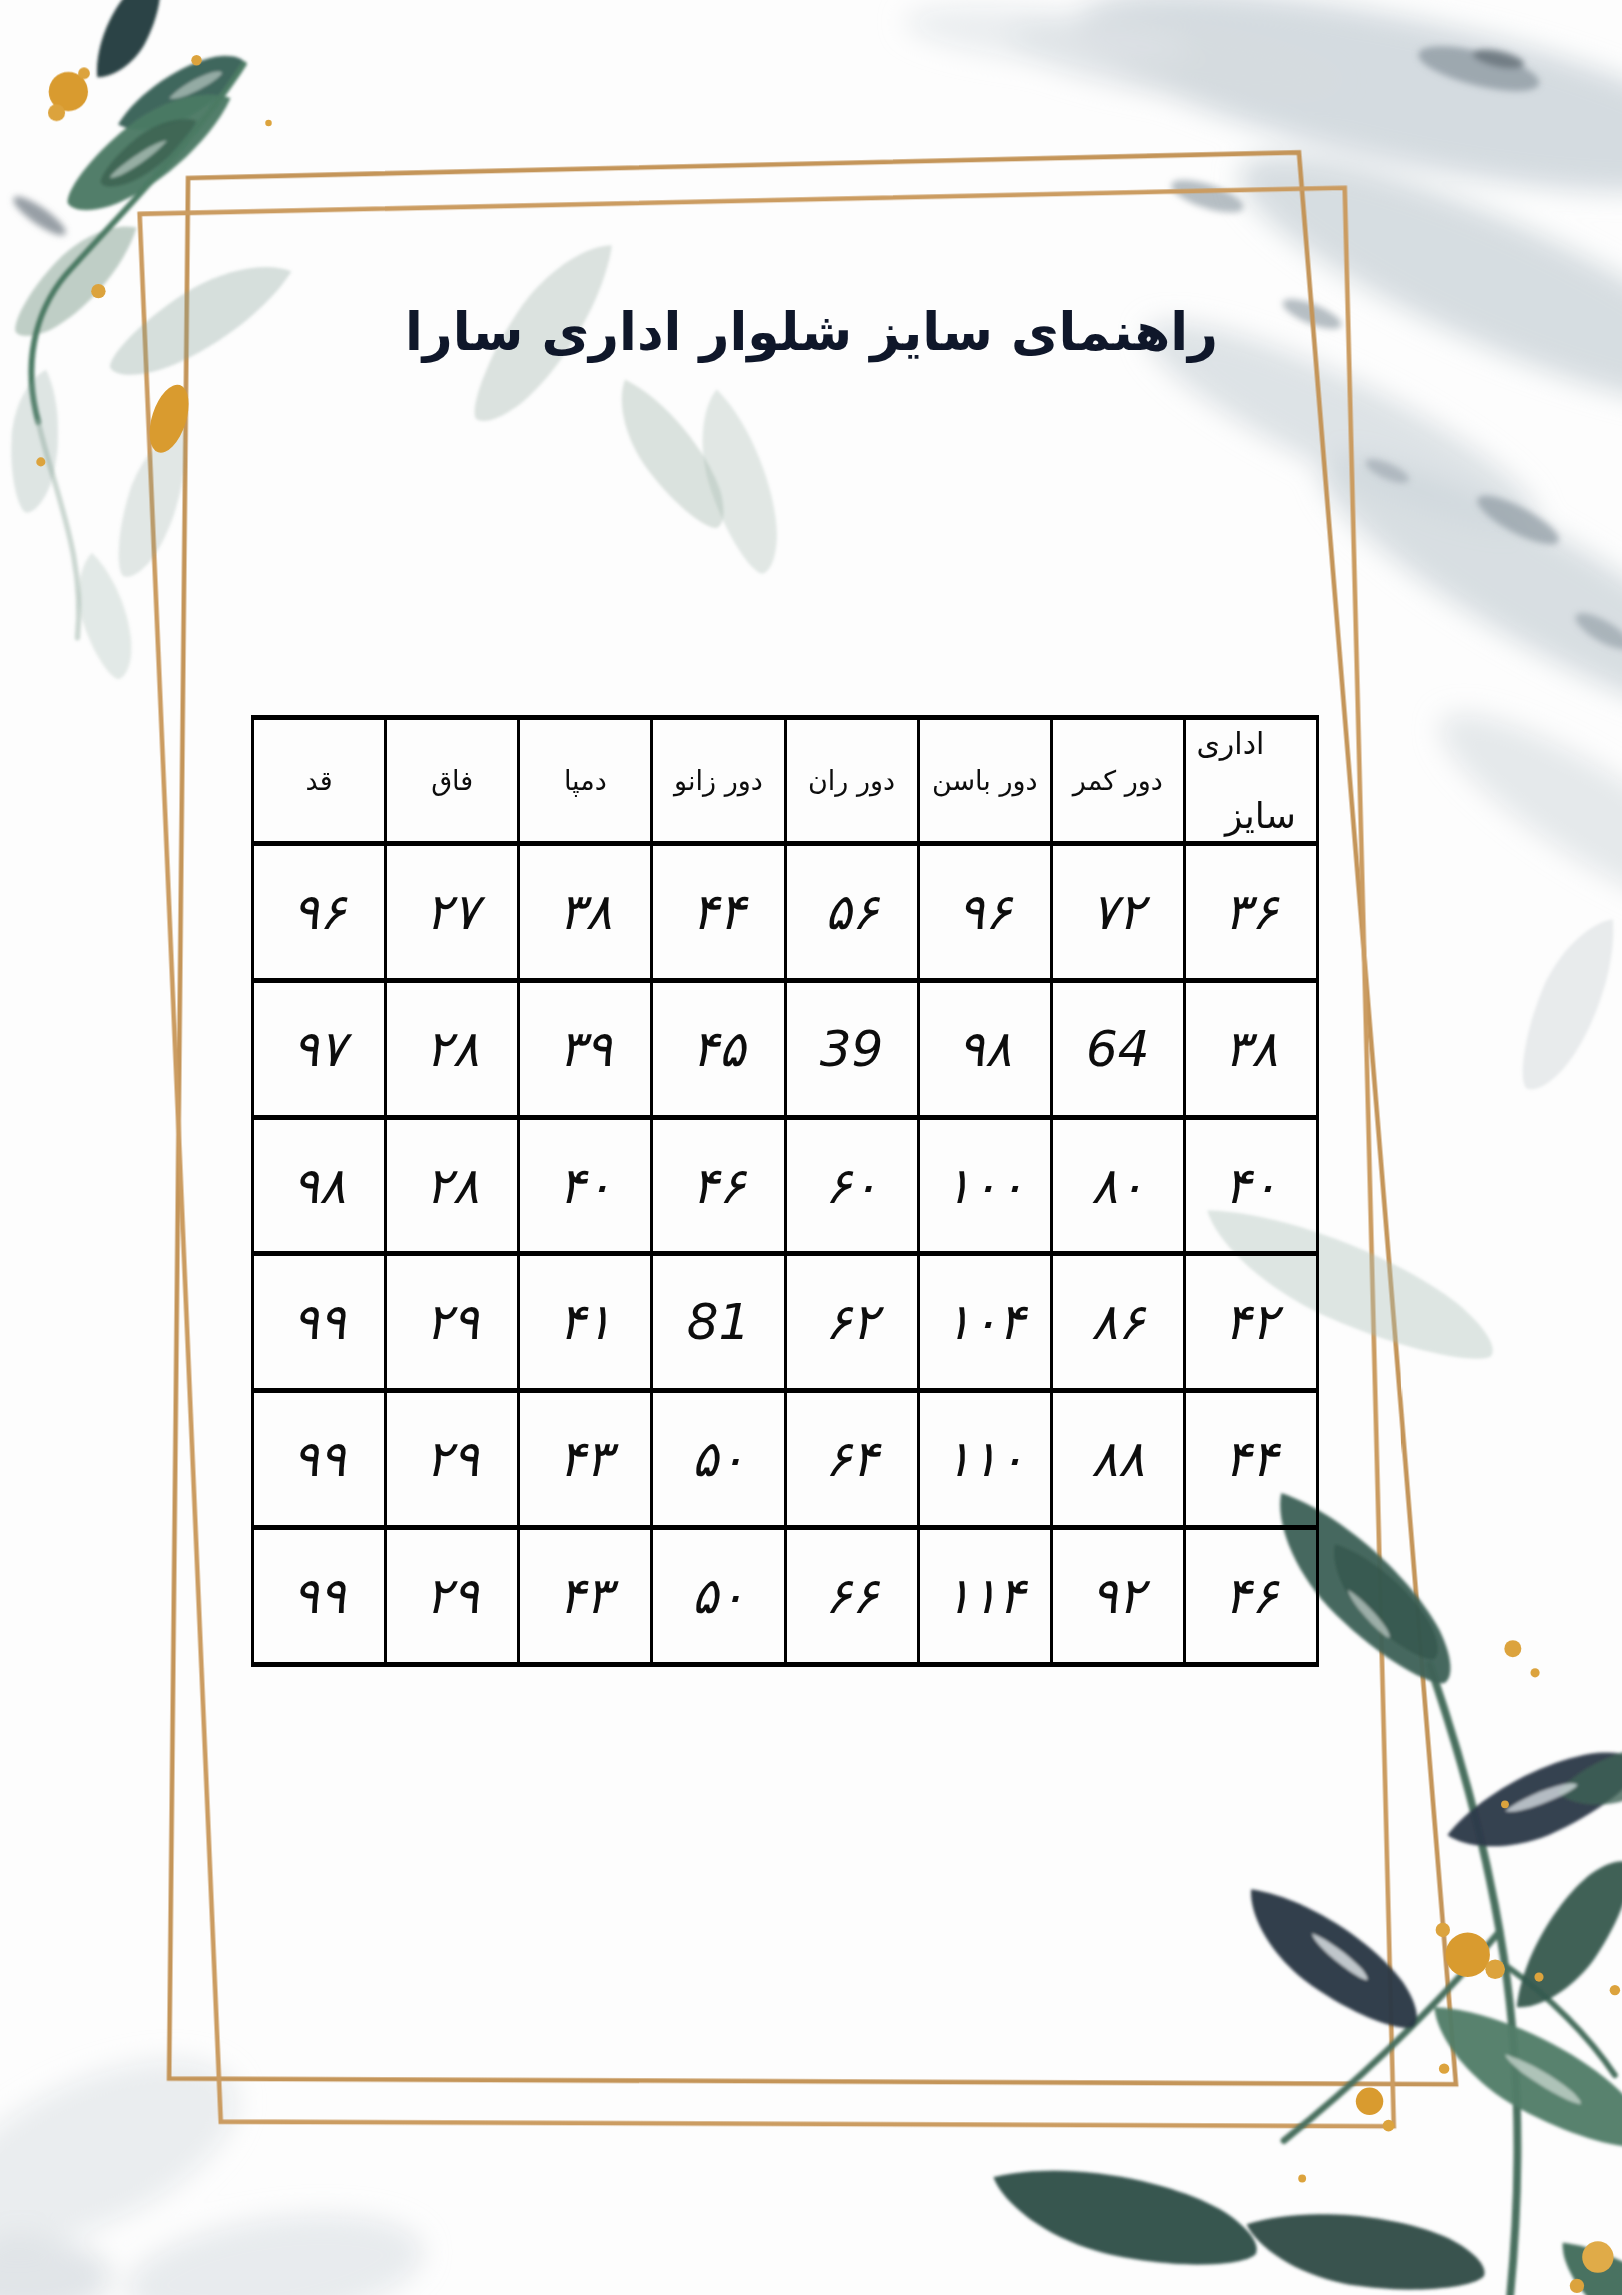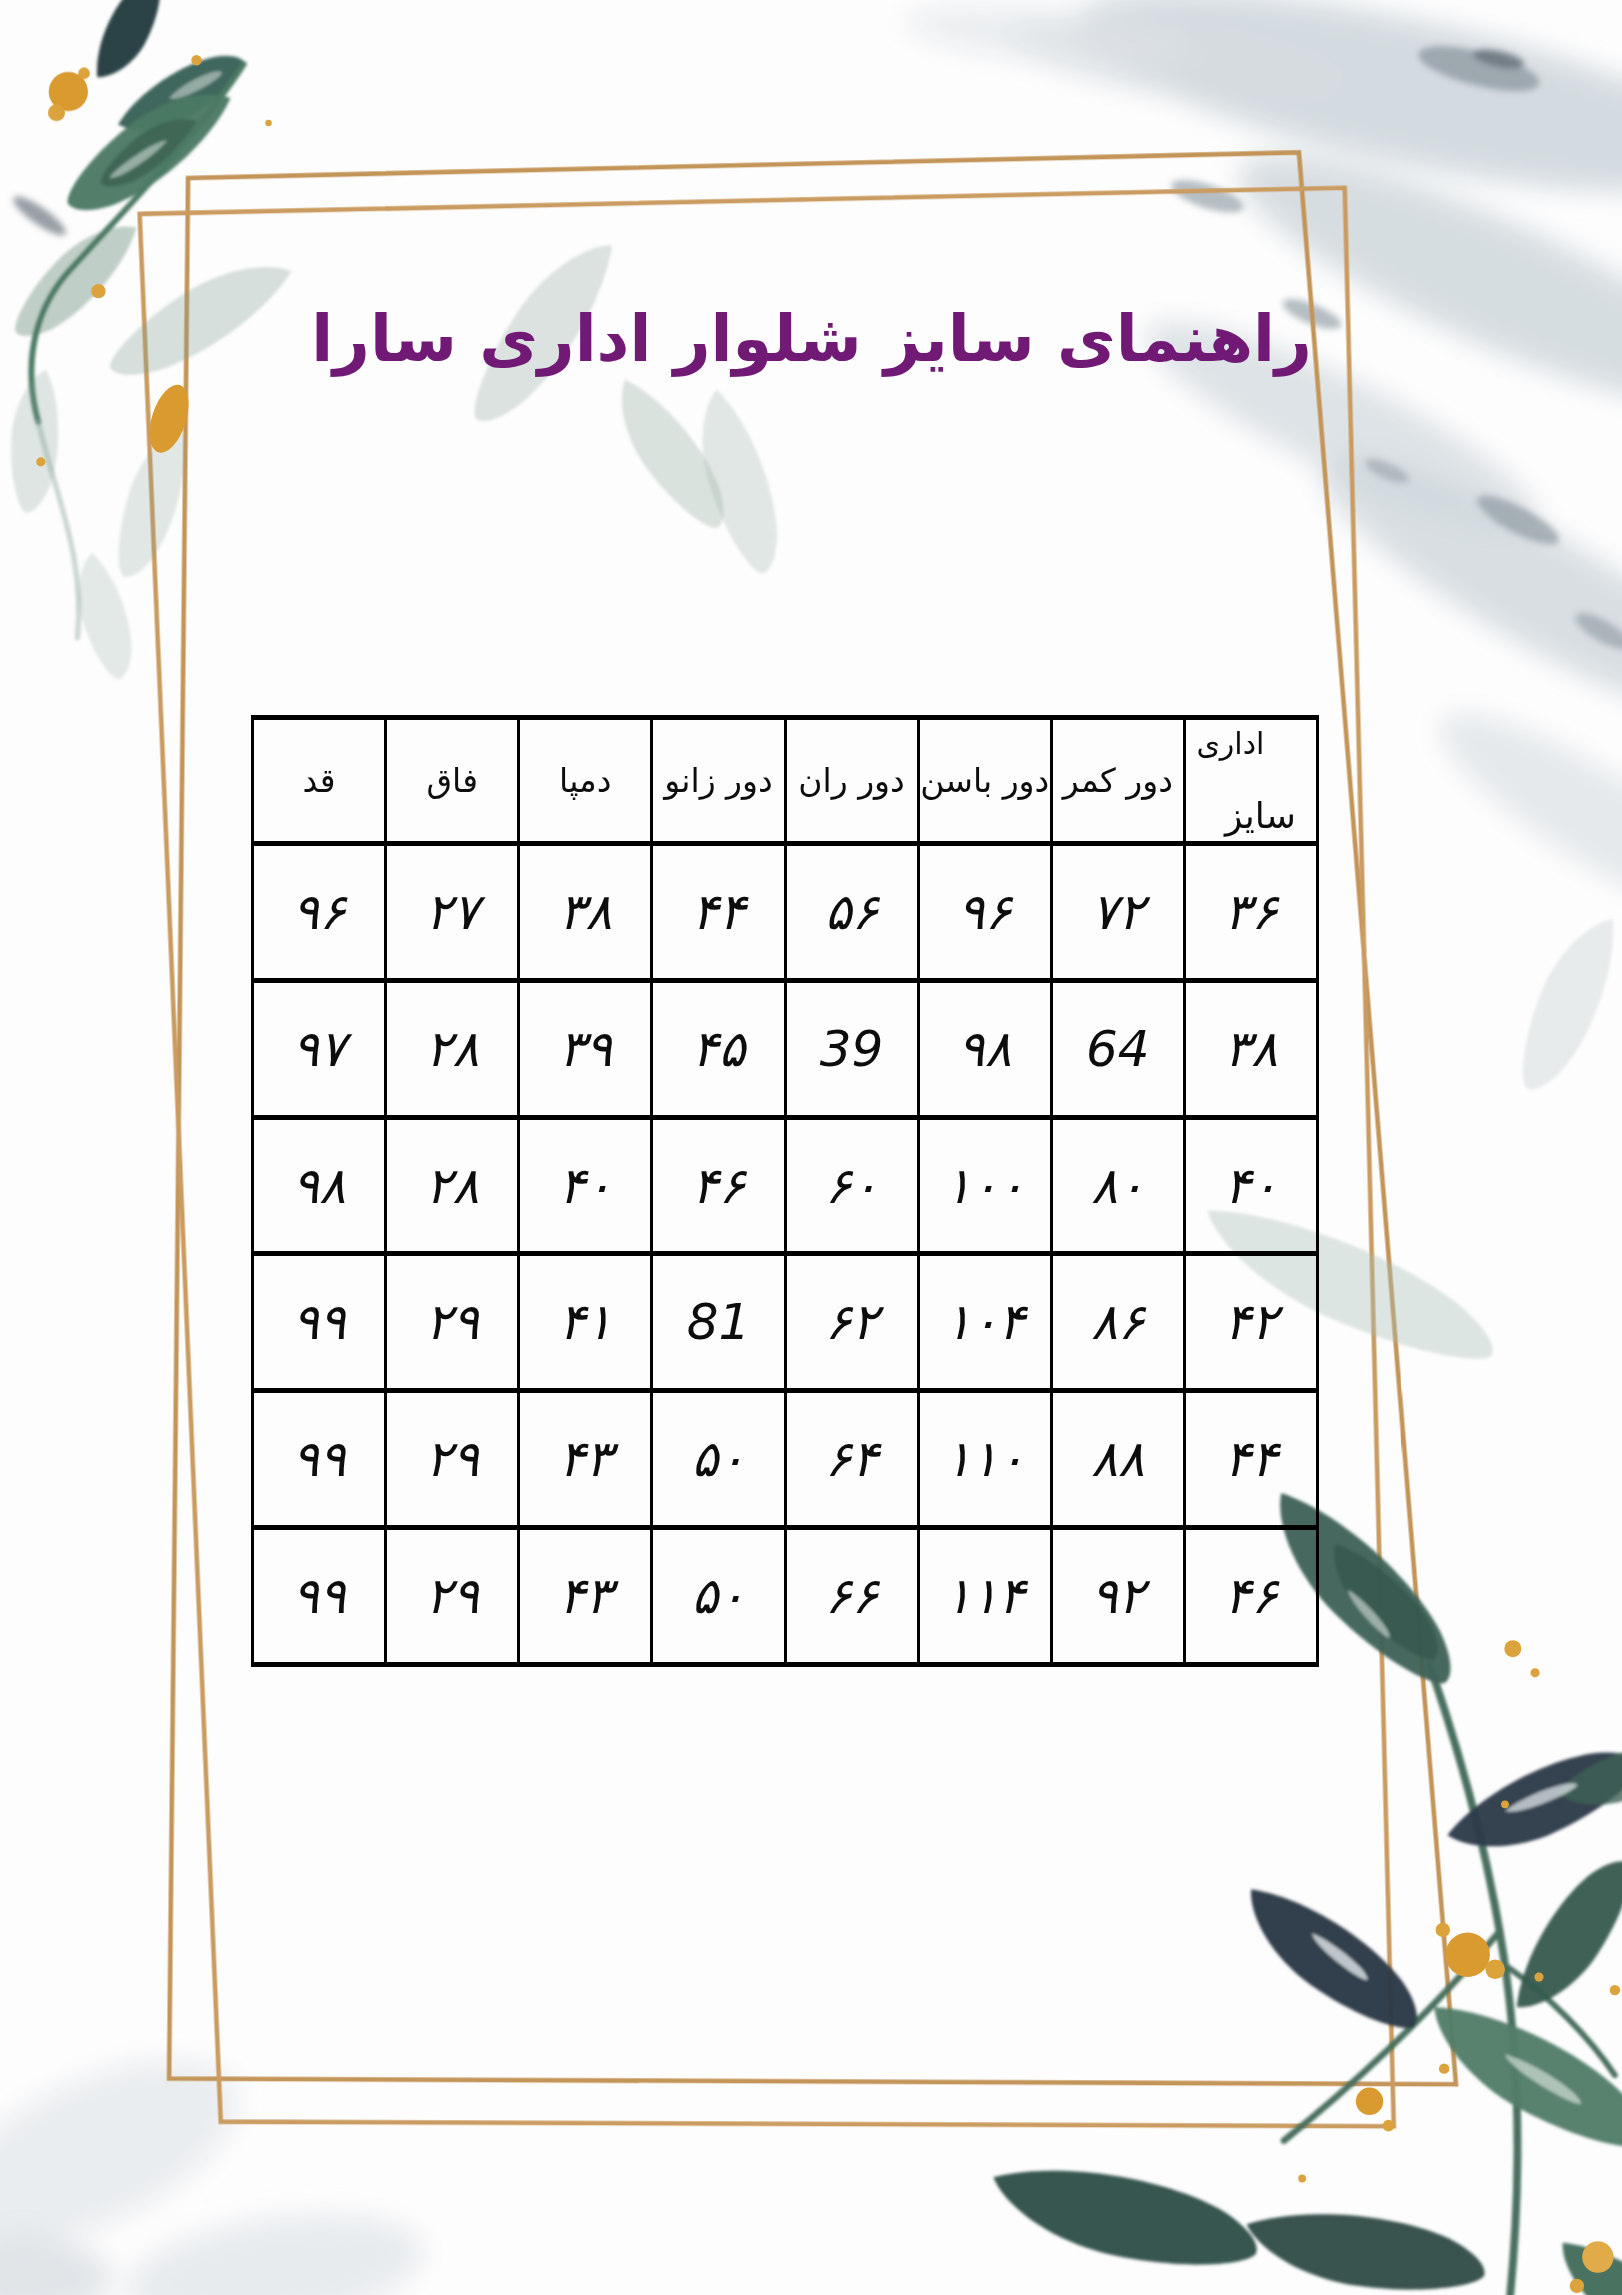--- a/index.html
+++ b/index.html
@@ -12,24 +12,24 @@
     font-family:"DejaVu Sans",sans-serif;
     color:#0d0d0d;
   }
   .bg{position:absolute;left:0;top:0;width:1623px;height:2295px;}
   .title{
     position:absolute;
     left:0;top:302px;width:1623px;
     margin:0;
     text-align:center;
     direction:rtl;
-    font-size:64px;
+    font-size:52px;
     font-weight:700;
     letter-spacing:0;
-    color:#701a75;
+    color:#0f172a;
   }
   table.size-table{
     position:absolute;
     left:251px;top:715px;
     width:1068px;height:952px;
     border-collapse:collapse;
     table-layout:fixed;
     direction:rtl;
   }
   table.size-table td, table.size-table th{
@@ -37,21 +37,21 @@
     border-top-width:5.9px;
     border-bottom-width:5.9px;
     text-align:center;
     vertical-align:middle;
     padding:0;
     background:transparent;
     font-weight:400;
   }
   table.size-table thead tr{height:126px;}
   th.col-header{
-    font-size:33px;
+    font-size:27px;
     white-space:nowrap;
     direction:rtl;
     margin-left:21px;
   }
   td.data-cell{font-size:50px;font-style:italic;}
   th.corner-cell{
     position:relative;
     background-image:linear-gradient(to top right,
       transparent calc(50% - 2px),
       #000 calc(50% - 2px),

